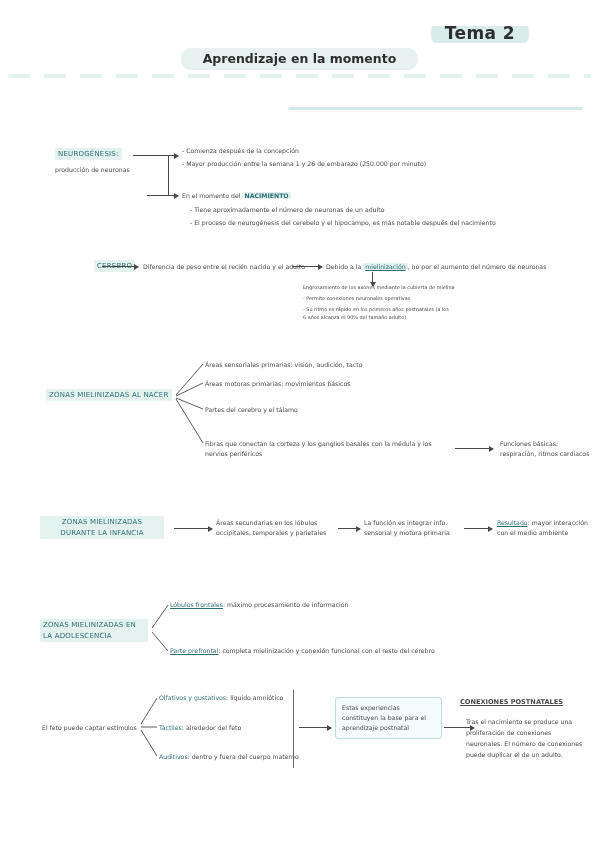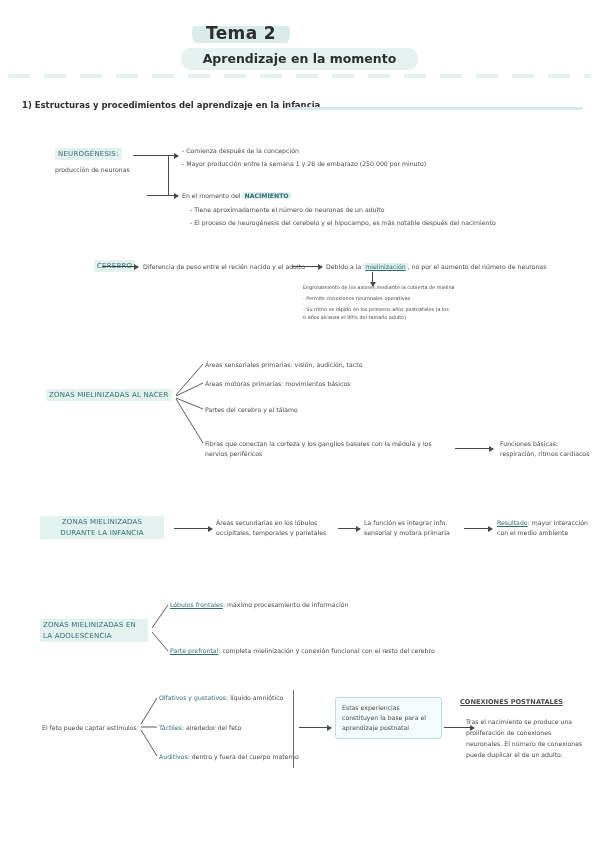--- a/index.html
+++ b/index.html
@@ -16,22 +16,22 @@
   }
   .page {
     position: relative;
     width: 599px; height: 848px;
     background: #fff;
   }
 
   
   .title-wrap {
     position: absolute;
-    top: 22px; left: 0; width: 482px;
-    text-align: center;
+    top: 22px; left: 0; width: 529px;
+    text-align: right;
   }
   .title-main {
     display: inline-block;
     font-size: 17px;
     font-weight: bold;
     letter-spacing: 0.4px;
     color: #2e2e2e;
     background: linear-gradient(to bottom, rgba(255,255,255,0) 18%, #d9ecea 18%, #d9ecea 92%, rgba(255,255,255,0) 92%);
     padding: 1px 14px 2px 14px;
     border-radius: 9px;
@@ -166,21 +166,20 @@
 <div class="page">
 
   <div class="title-wrap">
     <span class="title-main">Tema 2</span>
   </div>
   <div class="subtitle-wrap">
     <span class="title-sub">Aprendizaje en la momento</span>
   </div>
   <div class="dash-rule"></div>
 
-  <div class="section-head">1) Estructuras y procedimientos del aprendizaje en la infancia</div>
   <div class="section-rule"></div>
 
   <div class="node" style="top:148px; left:55px;">
     <span>NEUROGÉNESIS:</span>
   </div>
   <div class="t" style="top:165px; left:55px;">producción de neuronas</div>
 
   <div class="line-plain" style="top:155px; left:133px; width:35px;"></div>
   <div class="vline" style="top:155px; left:168px; height:40px; background:#4a4a4a;"></div>
   <div class="arrow-h" style="top:155px; left:168px; width:10px;"></div>

